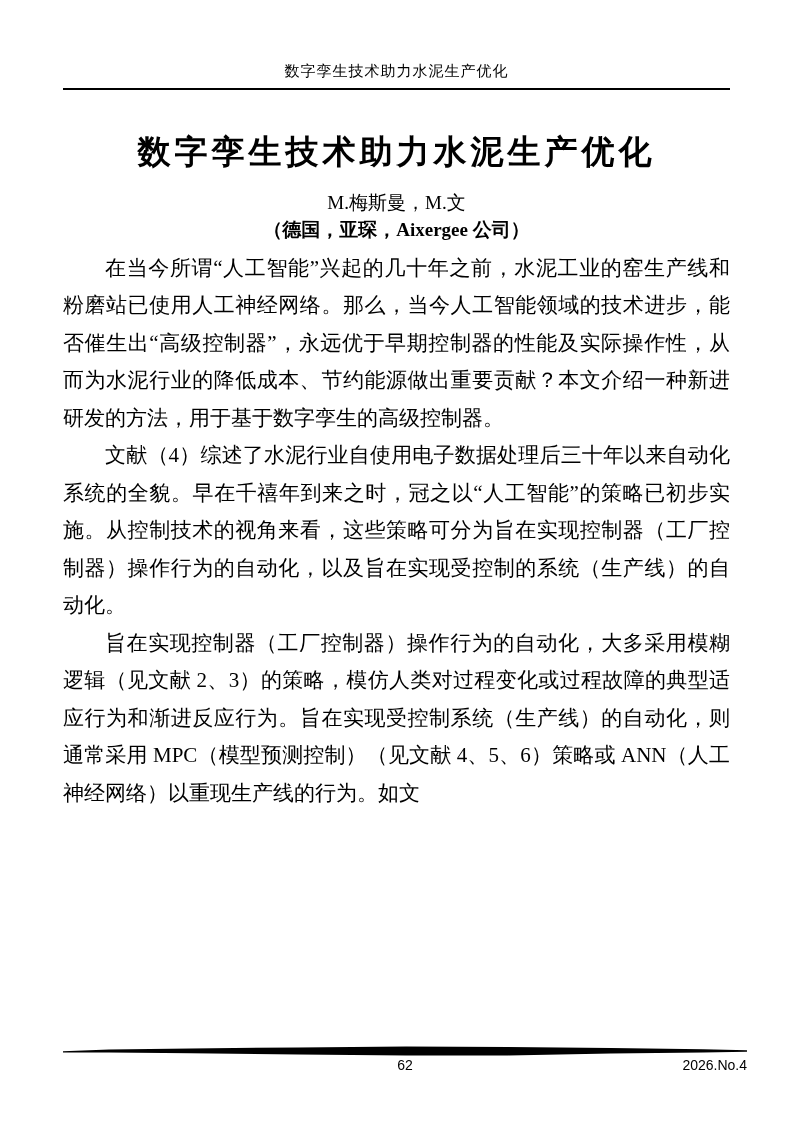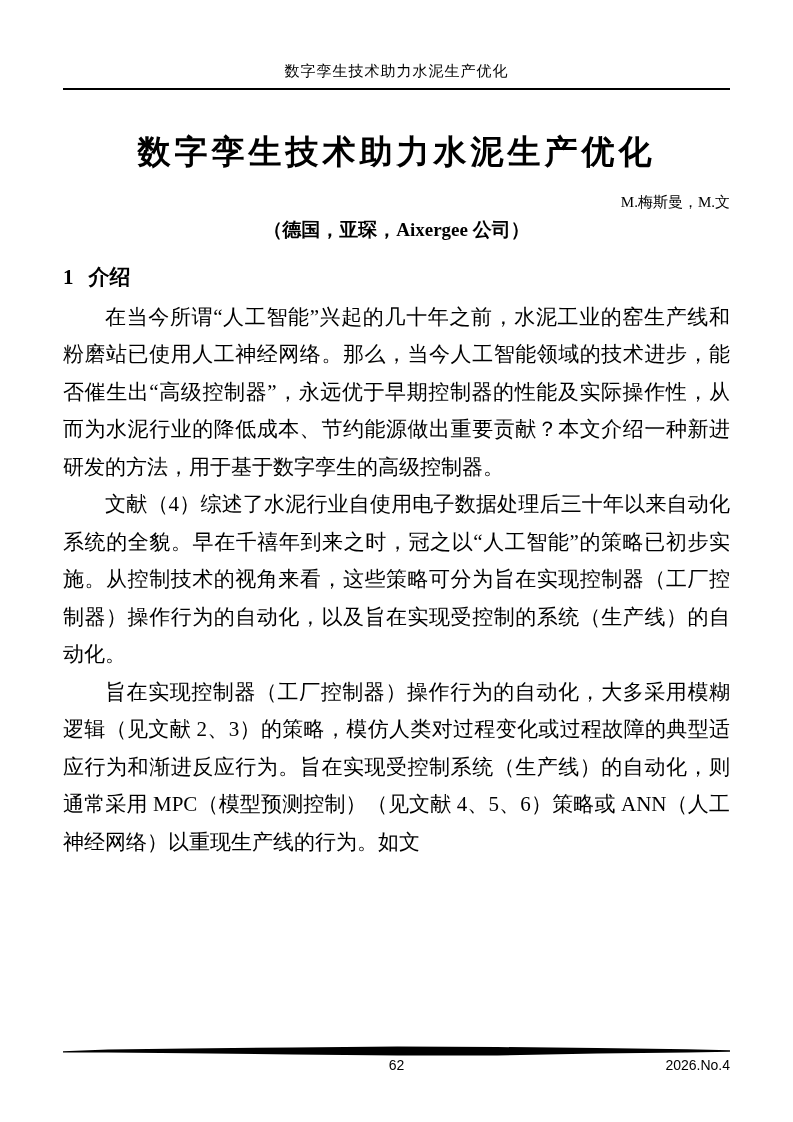--- a/index.html
+++ b/index.html
@@ -30,22 +30,22 @@
     margin-top: 41px;
     text-align: center;
     font-family: "DejaVu Sans", sans-serif;
     font-weight: 700;
     font-size: 33px;
     letter-spacing: 4px;
     line-height: 1.3;
   }
   .authors {
     margin-top: 15px;
-    text-align: right;
-    font-size: 15px;
+    text-align: center;
+    font-size: 19px;
     line-height: 27px;
   }
   .affiliation {
     text-align: center;
     font-size: 19px;
     line-height: 27px;
     font-weight: bold;
   }
   .section-heading {
     margin-top: 19px;
@@ -56,21 +56,21 @@
   .section-heading .sec-num { margin-right: 15px; }
   .body-text { margin-top: 7px; }
   .body-para {
     font-size: 21px;
     line-height: 37.5px;
     text-align: justify;
     text-indent: 2em;
   }
   .footer {
     position: absolute;
-    left: 63px; right: 63px;
+    left: 63px; right: 46px;
     top: 1046px;
   }
   .footer-bar { display: block; width: 100%; height: 10px; }
   .footer-row {
     position: relative;
     margin-top: 1px;
     height: 18px;
     font-family: "Liberation Sans", sans-serif;
     font-size: 14px;
   }
@@ -93,23 +93,20 @@
     <div class="running-head">数字孪生技术助力水泥生产优化</div>
     <div class="header-rule"></div>
   </header>
 
   <h1 class="article-title">数字孪生技术助力水泥生产优化</h1>
 
   <div class="authors">M.梅斯曼，M.文</div>
 
   <div class="affiliation">（德国，亚琛，Aixergee 公司）</div>
 
-  <h2 class="section-heading">
-    <span class="sec-num">1</span><span>介绍</span>
-  </h2>
 
   <div class="body-text">
     <p class="body-para">在当今所谓“人工智能”兴起的几十年之前，水泥工业的窑生产线和粉磨站已使用人工神经网络。那么，当今人工智能领域的技术进步，能否催生出“高级控制器”，永远优于早期控制器的性能及实际操作性，从而为水泥行业的降低成本、节约能源做出重要贡献？本文介绍一种新进研发的方法，用于基于数字孪生的高级控制器。</p>
     <p class="body-para">文献（4）综述了水泥行业自使用电子数据处理后三十年以来自动化系统的全貌。早在千禧年到来之时，冠之以“人工智能”的策略已初步实施。从控制技术的视角来看，这些策略可分为旨在实现控制器（工厂控制器）操作行为的自动化，以及旨在实现受控制的系统（生产线）的自动化。</p>
     <p class="body-para">旨在实现控制器（工厂控制器）操作行为的自动化，大多采用模糊逻辑（见文献 2、3）的策略，模仿人类对过程变化或过程故障的典型适应行为和渐进反应行为。旨在实现受控制系统（生产线）的自动化，则通常采用 MPC（模型预测控制）（见文献 4、5、6）策略或 ANN（人工神经网络）以重现生产线的行为。如文</p>
   </div>
 
   <footer class="footer">
     <svg class="footer-bar" viewBox="0 0 668 10" preserveAspectRatio="none" aria-hidden="true">
       <polygon fill="#000000" points="

